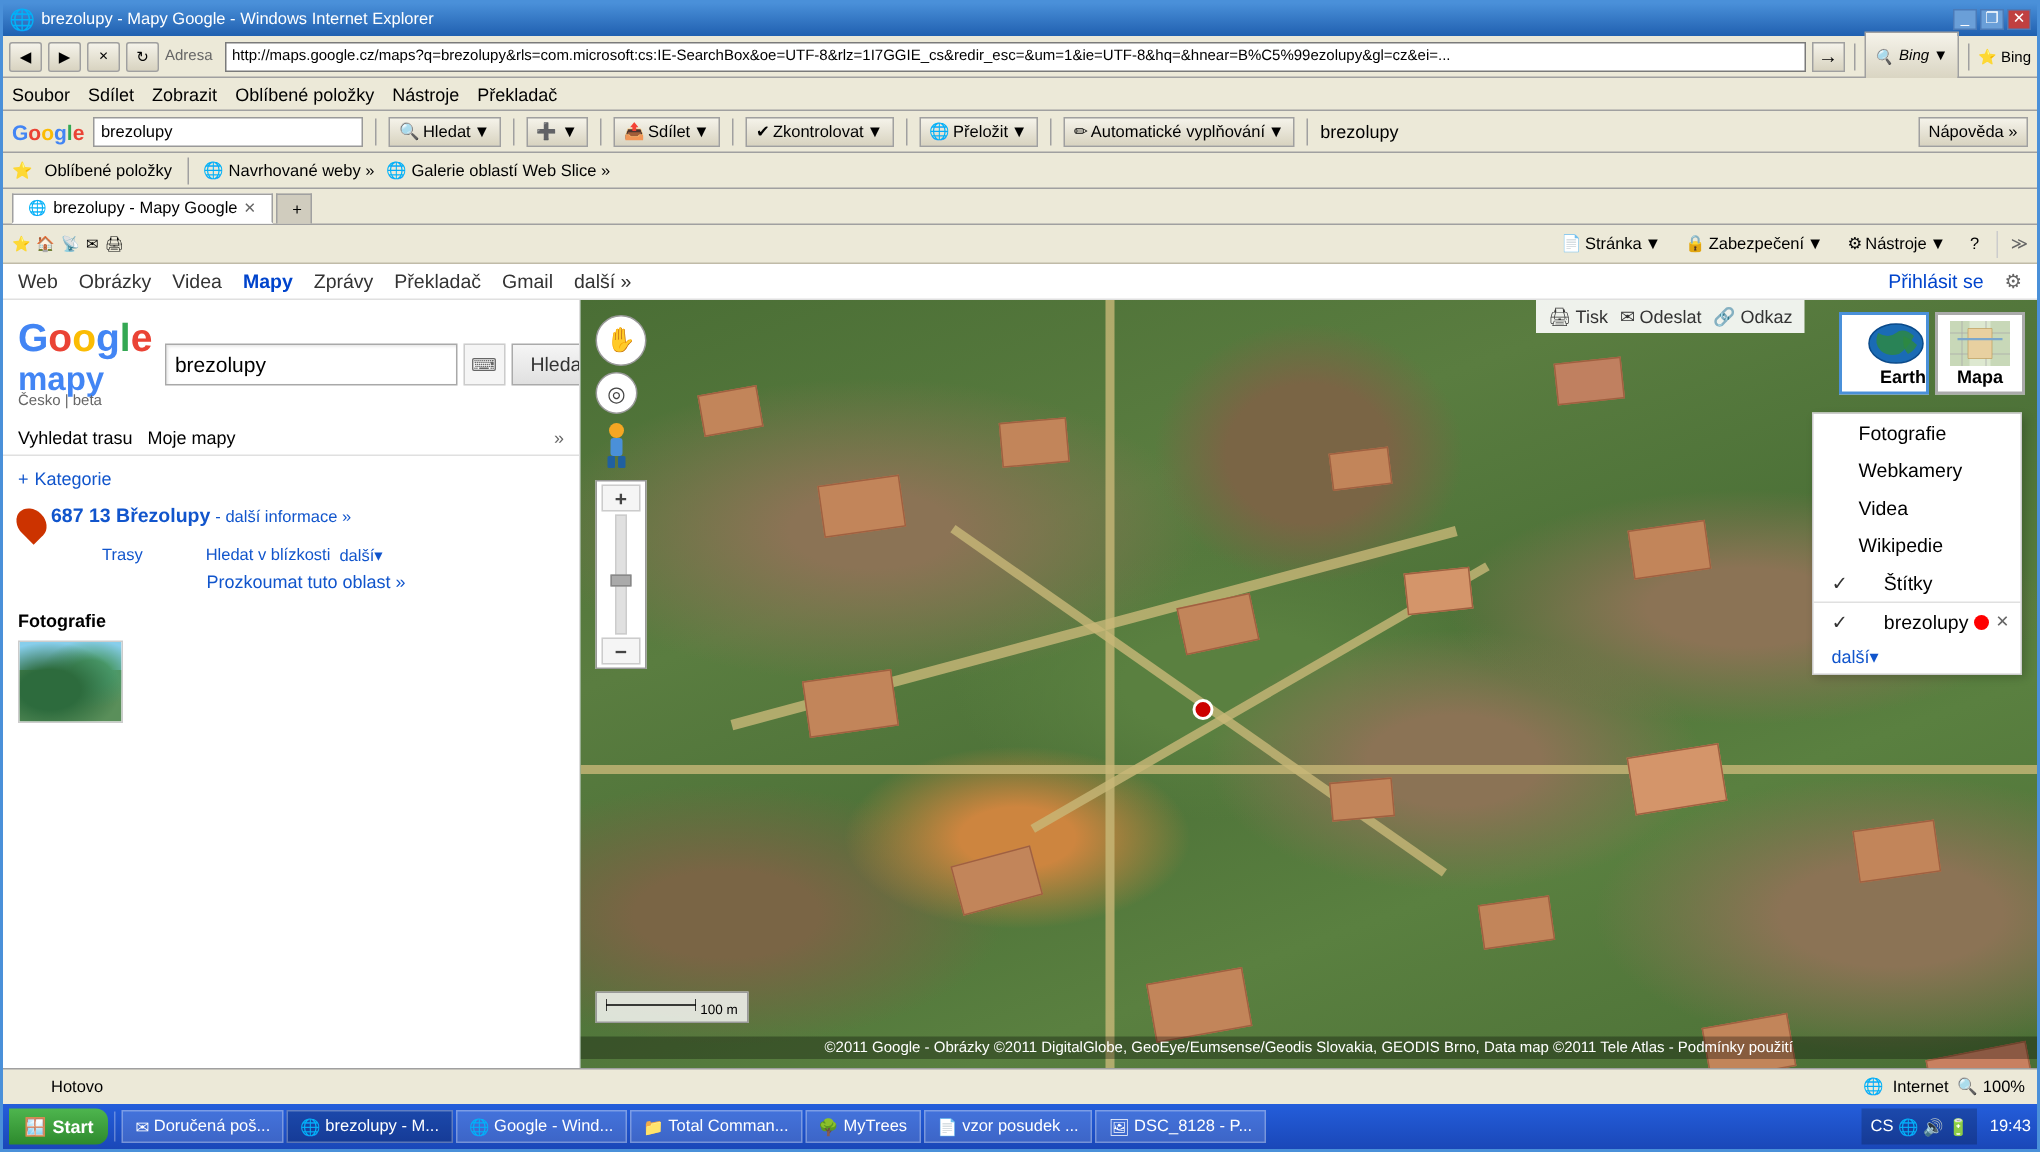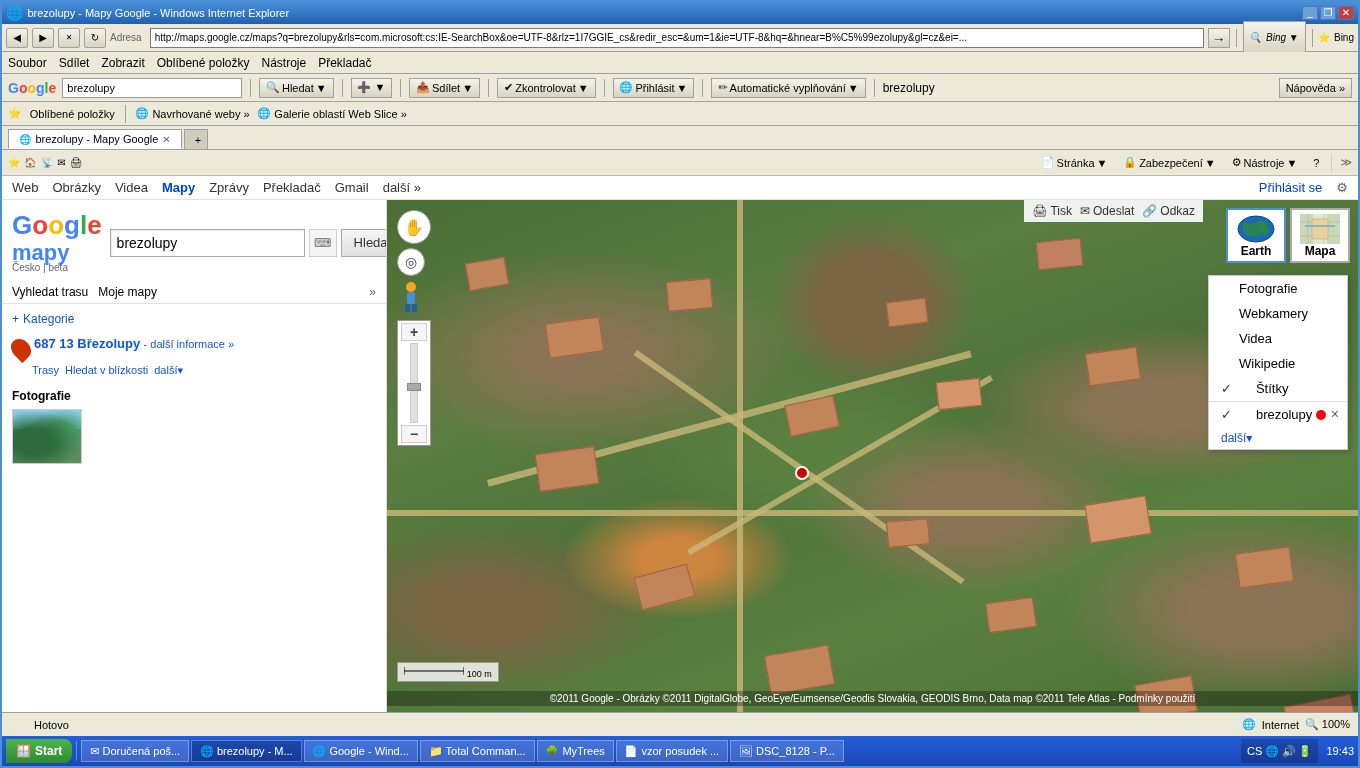--- a/index.html
+++ b/index.html
@@ -220,21 +220,21 @@
       flex: 1;
     }
     .kategorie-link { color: #1155cc; cursor: pointer; font-size: 12px; display: flex; align-items: center; gap: 4px; }
     .plus-icon { color: #1155cc; font-size: 12px; }
 
     .result-item { margin-top: 10px; text-align: center; }
     .result-header { display: flex; align-items: flex-start; gap: 4px; margin-bottom: 4px; }
     .result-title { color: #1155cc; font-size: 13px; font-weight: bold; cursor: pointer; }
     .result-more { color: #1155cc; font-size: 11px; cursor: pointer; }
     .result-sub-links { display: flex; gap: 6px; font-size: 11px; margin-left: 20px; }
-    .result-sub-link { color: #1155cc; cursor: pointer; }
+    .result-sub-link { color: #1155cc; cursor: pointer; margin-left: 36px; }
     .result-sub-more { color: #1155cc; cursor: pointer; font-size: 11px; }
     .prozkoumat { color: #1155cc; font-size: 12px; cursor: pointer; margin-left: 20px; margin-top: 4px; display: block; }
 
     .fotografie-section { margin-top: 12px; }
     .fotografie-title { font-size: 12px; font-weight: bold; margin-bottom: 6px; }
     .foto-thumb {
       width: 70px; height: 55px;
       background: linear-gradient(135deg, #4a7c59, #2d5a3d, #6b9e6b, #3d7a5a);
       border: 1px solid #ccc; cursor: pointer;
       display: flex; align-items: center; justify-content: center;
@@ -384,21 +384,21 @@
     }
     .map-toolbar-item { display: flex; align-items: center; gap: 3px; cursor: pointer; color: #333; }
     .view-btn {
       width: 60px; height: 55px;
       display: flex; flex-direction: column;
       align-items: center; justify-content: center;
       border: 2px solid #aaa; cursor: pointer;
       background: white;
       font-size: 12px; font-weight: bold;
     }
-    .view-btn.active { border-color: #4a90d9; }
+    .view-btn.active { border-color: #4a90d9; align-items: flex-end; }
 
     
     #dropdown-menu {
       position: absolute;
       top: 75px;
       right: 10px;
       background: white;
       border: 1px solid #ccc;
       box-shadow: 2px 2px 6px rgba(0,0,0,0.2);
       width: 140px;
@@ -580,21 +580,21 @@
     <div class="toolbar-separator"></div>
     <button class="toolbar-btn">
       📤 <span>Sdílet</span> ▼
     </button>
     <div class="toolbar-separator"></div>
     <button class="toolbar-btn">
       ✔ <span>Zkontrolovat</span> ▼
     </button>
     <div class="toolbar-separator"></div>
     <button class="toolbar-btn">
-      🌐 <span>Přihlásit</span> ▼
+      🌐 <span>Přeložit</span> ▼
     </button>
     <div class="toolbar-separator"></div>
     <button class="toolbar-btn">
       ✏ <span>Automatické vyplňování</span> ▼
     </button>
     <div class="toolbar-separator"></div>
     <span style="font-size:12px;">brezolupy</span>
     <div style="margin-left:auto;">
       <button class="toolbar-btn">Nápověda »</button>
     </div>
@@ -709,20 +709,21 @@
               <div>
                 <span class="result-title">687 13 Březolupy</span>
                 <span class="result-more">- další informace »</span>
               </div>
             </div>
             <div class="result-sub-links">
               <span class="result-sub-link">Trasy</span>
               <span class="result-sub-link">Hledat v blízkosti</span>
               <span class="result-sub-more">další▾</span>
             </div>
+            <a class="prozkoumat">Prozkoumat tuto oblast »</a>
           </div>
 
           <div class="fotografie-section">
             <div class="fotografie-title">Fotografie</div>
             <div class="foto-thumb">
               <div class="foto-thumb-inner"></div>
             </div>
           </div>
         </div>
 

